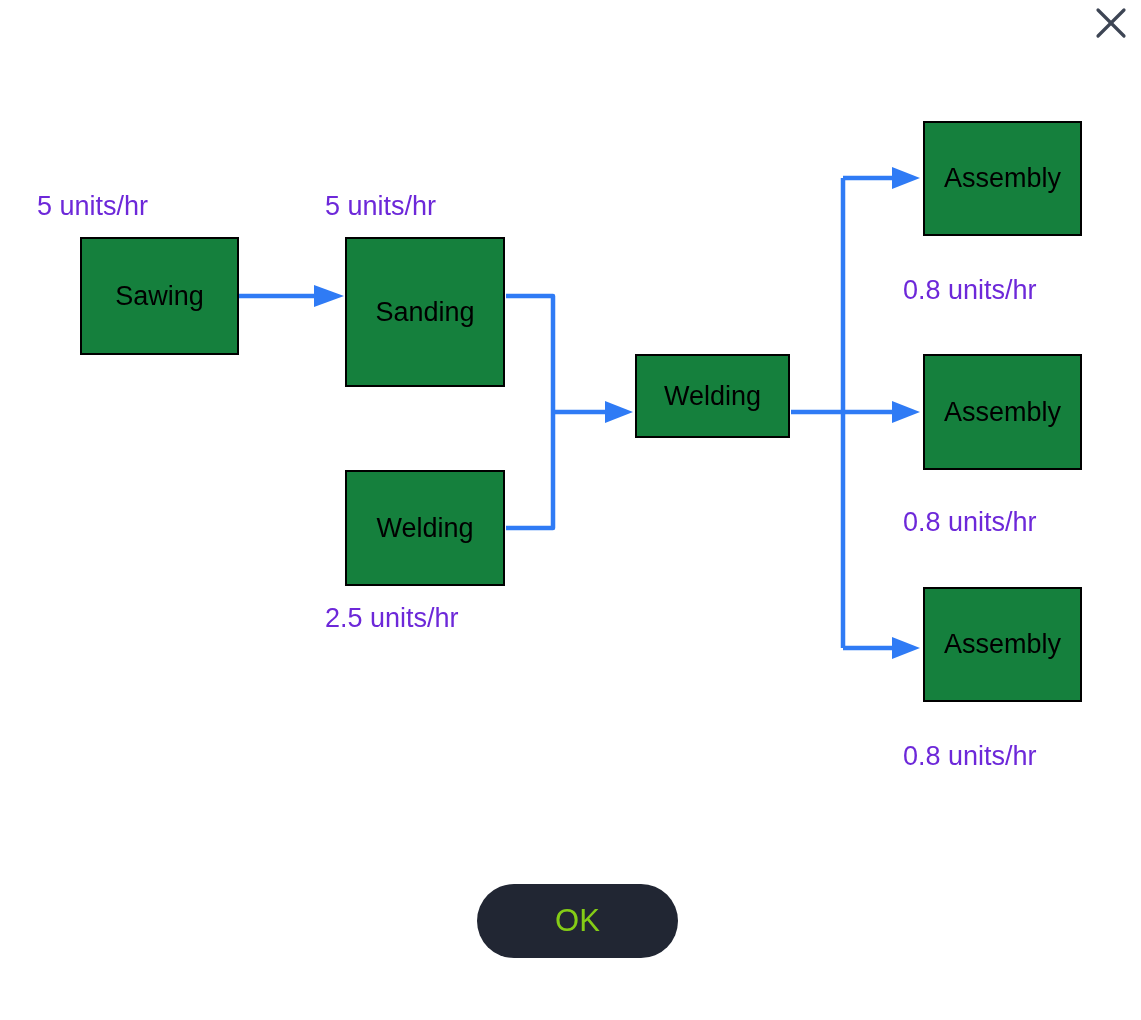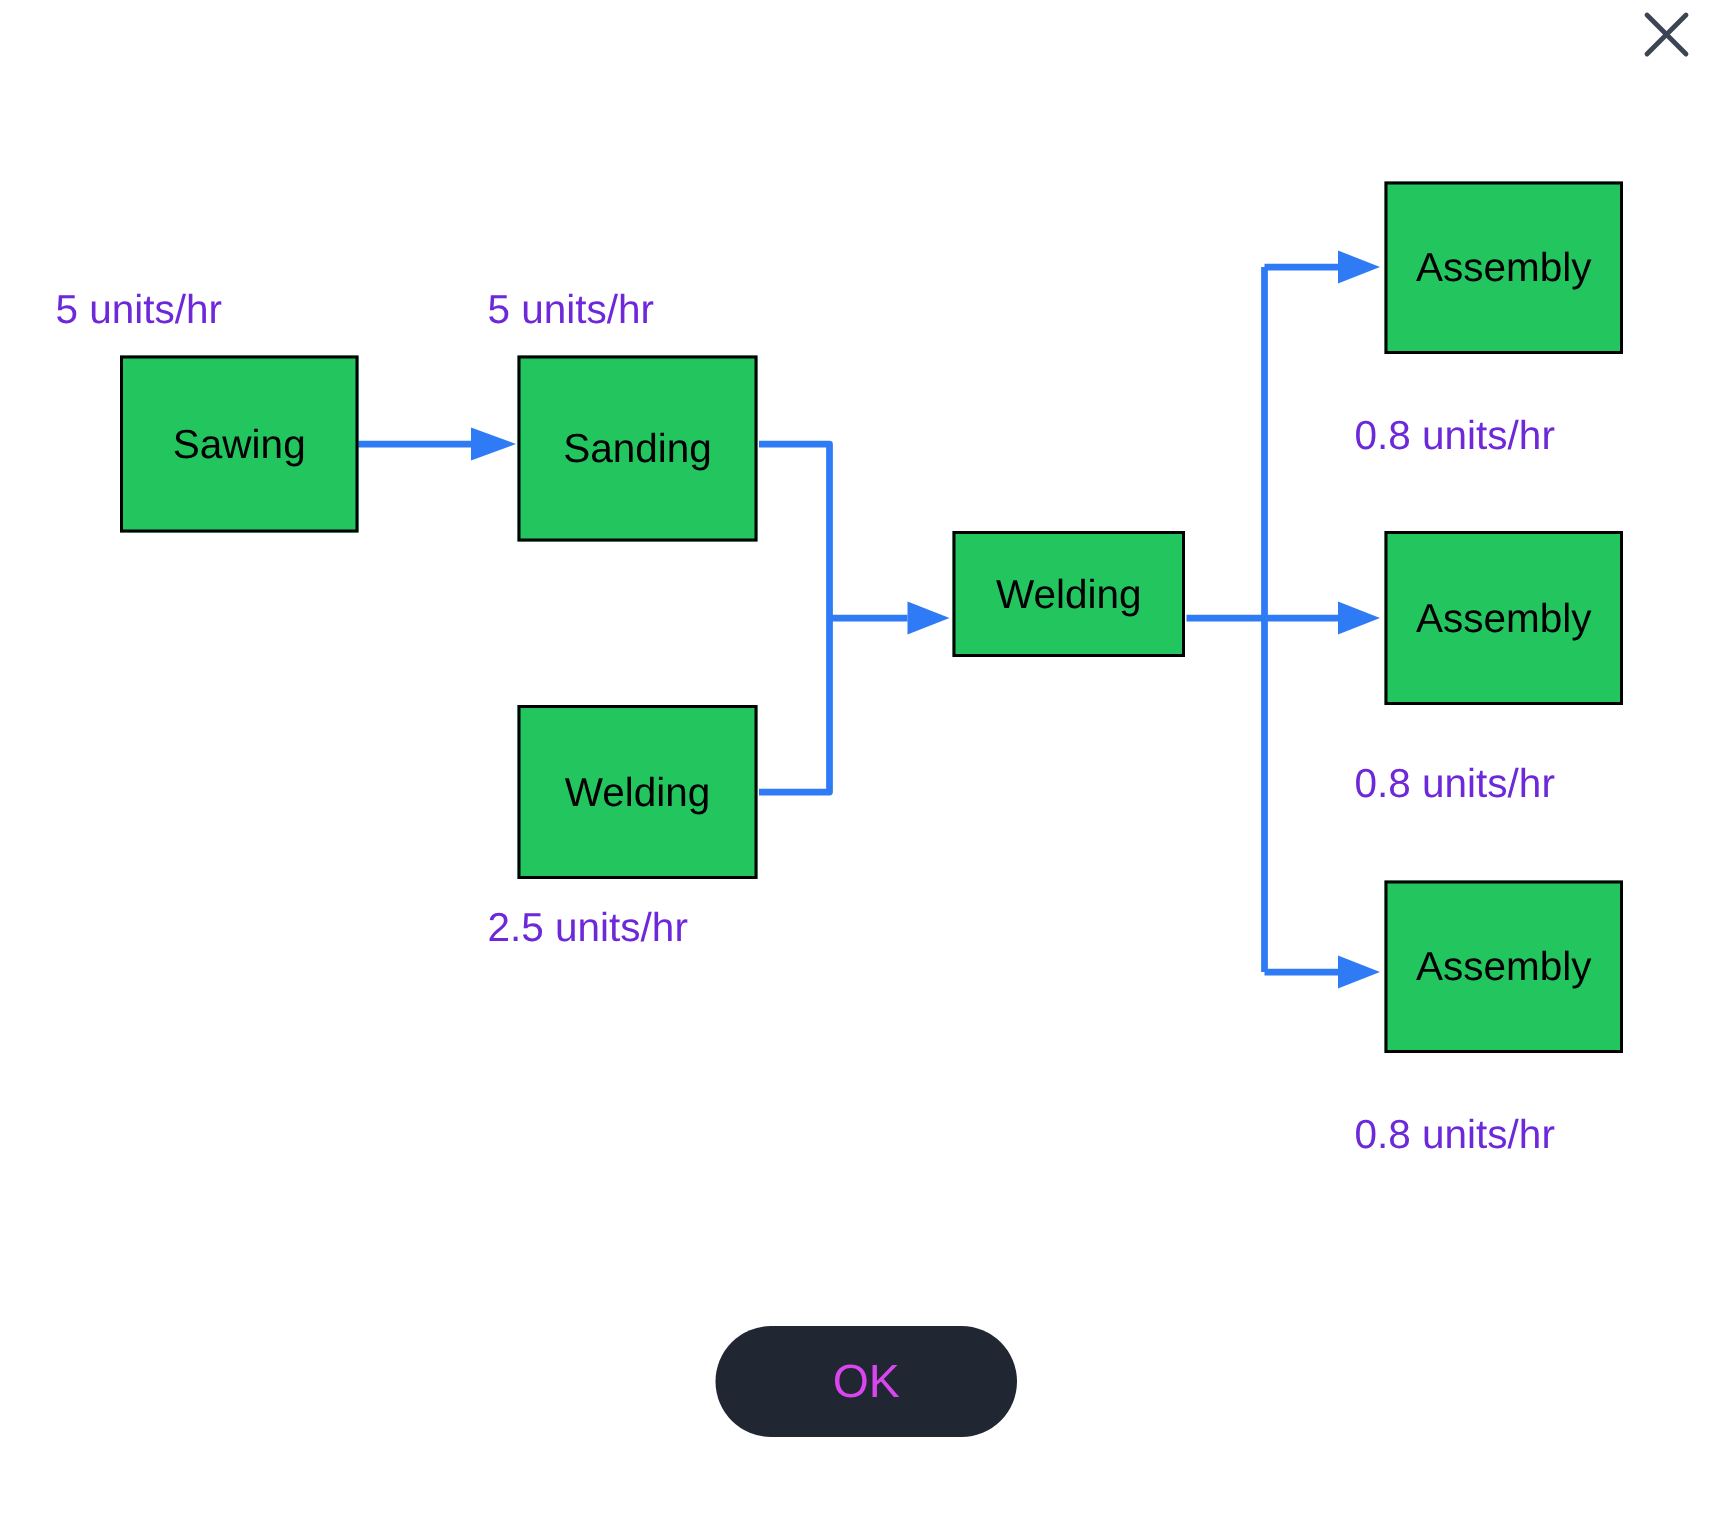--- a/index.html
+++ b/index.html
@@ -14,21 +14,21 @@
     position: absolute; inset: 0;
     background: #ffffff;
   }
   .edges-svg {
     position: absolute; left: 0; top: 0;
     width: 1141px; height: 1020px;
     pointer-events: none;
   }
   .node {
     position: absolute;
-    background: #22c55e;
+    background: #15803d;
     border: 2px solid #000000;
     display: flex; align-items: center; justify-content: center;
   }
   .node-label {
     font-size: 27px;
     color: #000000;
     white-space: nowrap;
   }
   .rate-label {
     position: absolute;
@@ -47,29 +47,29 @@
     cursor: pointer;
     background: transparent; border: none;
   }
   .ok-btn {
     position: absolute;
     left: 477px; top: 884px;
     width: 201px; height: 74px;
     border: none;
     border-radius: 37px;
     background: #212633;
-    color: #d946ef;
+    color: #84cc16;
     font-family: "Liberation Sans", "DejaVu Sans", sans-serif;
     font-size: 31px;
     display: flex; align-items: center; justify-content: center;
     cursor: pointer;
   }
   
   .node-sawing    { left: 57px;  top: 237px; width: 159px; height: 118px; margin-left: 23px; }
-  .node-sanding   { left: 345px; top: 237px; width: 160px; height: 124px; }
+  .node-sanding   { left: 345px; top: 237px; width: 160px; height: 150px; }
   .node-drilling  { left: 345px; top: 470px; width: 160px; height: 116px; }
   .node-welding   { left: 635px; top: 354px; width: 155px; height: 84px; }
   .node-assembly1 { left: 923px; top: 121px; width: 159px; height: 115px; }
   .node-assembly2 { left: 923px; top: 354px; width: 159px; height: 116px; }
   .node-assembly3 { left: 923px; top: 587px; width: 159px; height: 115px; }
   
   .rate-sawing    { left: 37px;  top: 190px; }
   .rate-sanding   { left: 325px; top: 190px; }
   .rate-drilling  { left: 325px; top: 602px; }
   .rate-welding   { left: 612px; top: 506px; }

